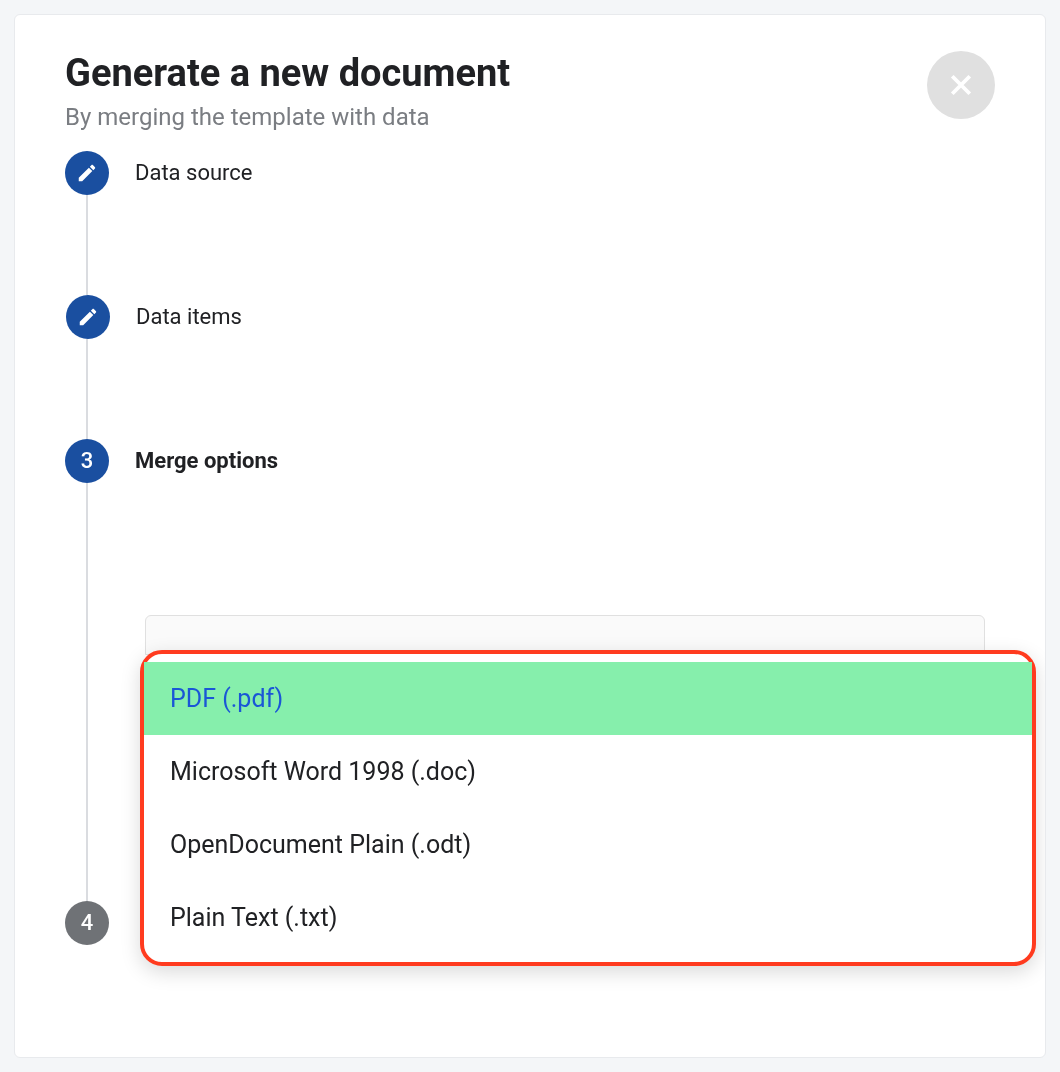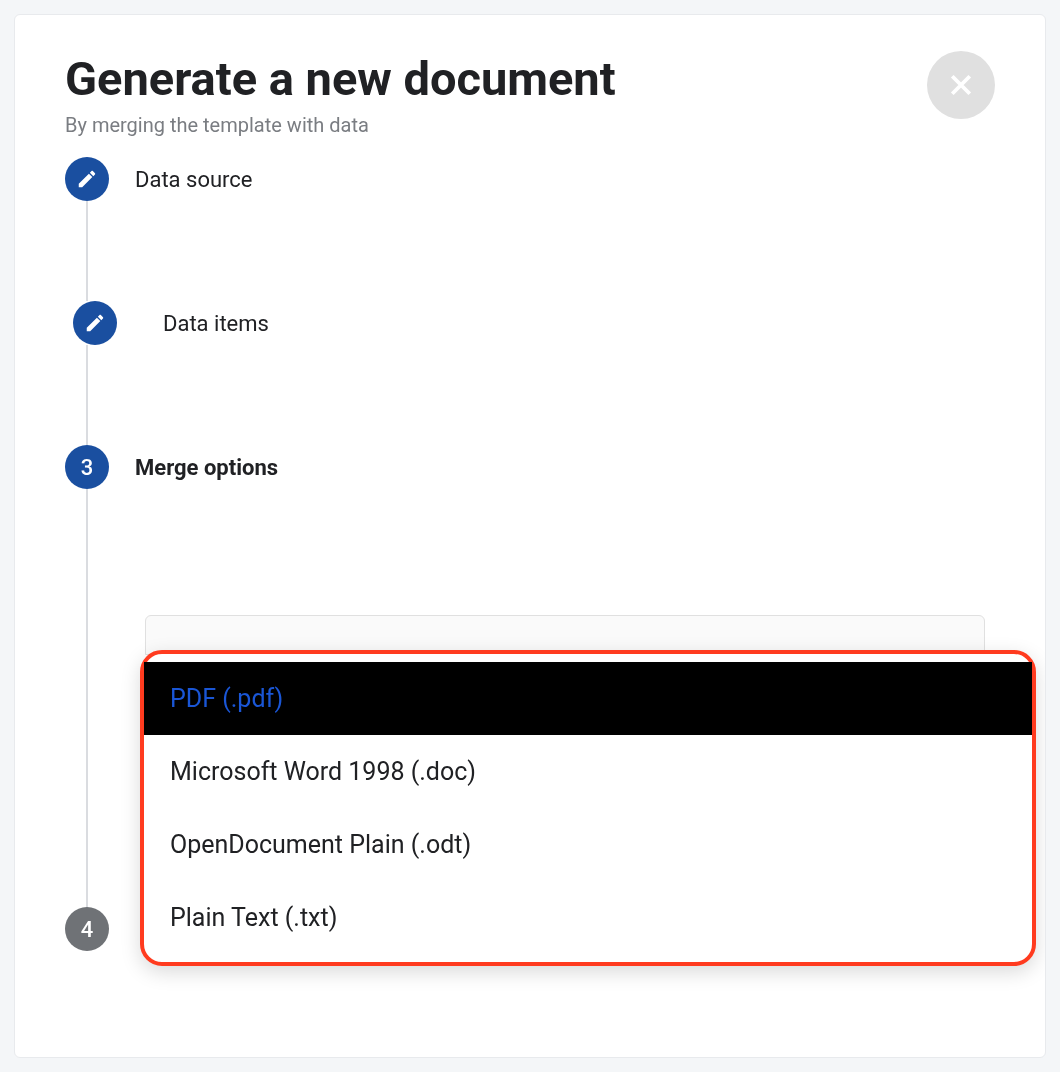--- a/index.html
+++ b/index.html
@@ -29,27 +29,27 @@
       padding: 36px 50px 20px 50px;
       display: flex;
       justify-content: space-between;
       align-items: flex-start;
     }
     .header-text {
       display: flex;
       flex-direction: column;
     }
     .modal-title {
-      font-size: 47px;
+      font-size: 38px;
       font-weight: 700;
       color: #202124;
       line-height: 1.2;
     }
     .modal-subtitle {
-      font-size: 20px;
+      font-size: 24px;
       font-weight: 400;
       color: #7a7d82;
       margin-top: 6px;
     }
     .close-btn {
       width: 68px;
       height: 68px;
       border-radius: 50%;
       background: #e0e0e0;
       display: flex;
@@ -114,21 +114,21 @@
     }
     .step-label {
       margin-left: 26px;
       font-size: 22px;
       color: #202124;
     }
     .step-label.bold {
       font-weight: 700;
     }
     .step-row-1 { position: absolute; top: 0; left: 50px; }
-    .step-row-2 { position: absolute; top: 144px; left: 58px; gap: 20px; }
+    .step-row-2 { position: absolute; top: 144px; left: 51px; }
     .step-row-3 { position: absolute; top: 288px; left: 50px; }
     .step-row-4 { position: absolute; top: 750px; left: 50px; }
 
     .field-box {
       position: absolute;
       top: 600px;
       left: 130px;
       right: 60px;
       height: 40px;
       background: #fafafa;
@@ -148,21 +148,21 @@
       padding: 8px 0;
       z-index: 10;
     }
     .dropdown-item {
       padding: 22px 26px;
       font-size: 25px;
       color: #202124;
       cursor: pointer;
     }
     .dropdown-item.selected {
-      background: #000000;
+      background: #86efac;
       color: #1a56d6;
     }
   </style>
 </head>
 <body>
 
 <div class="modal">
   <div class="modal-header">
     <div class="header-text">
       <div class="modal-title">Generate a new document</div>

